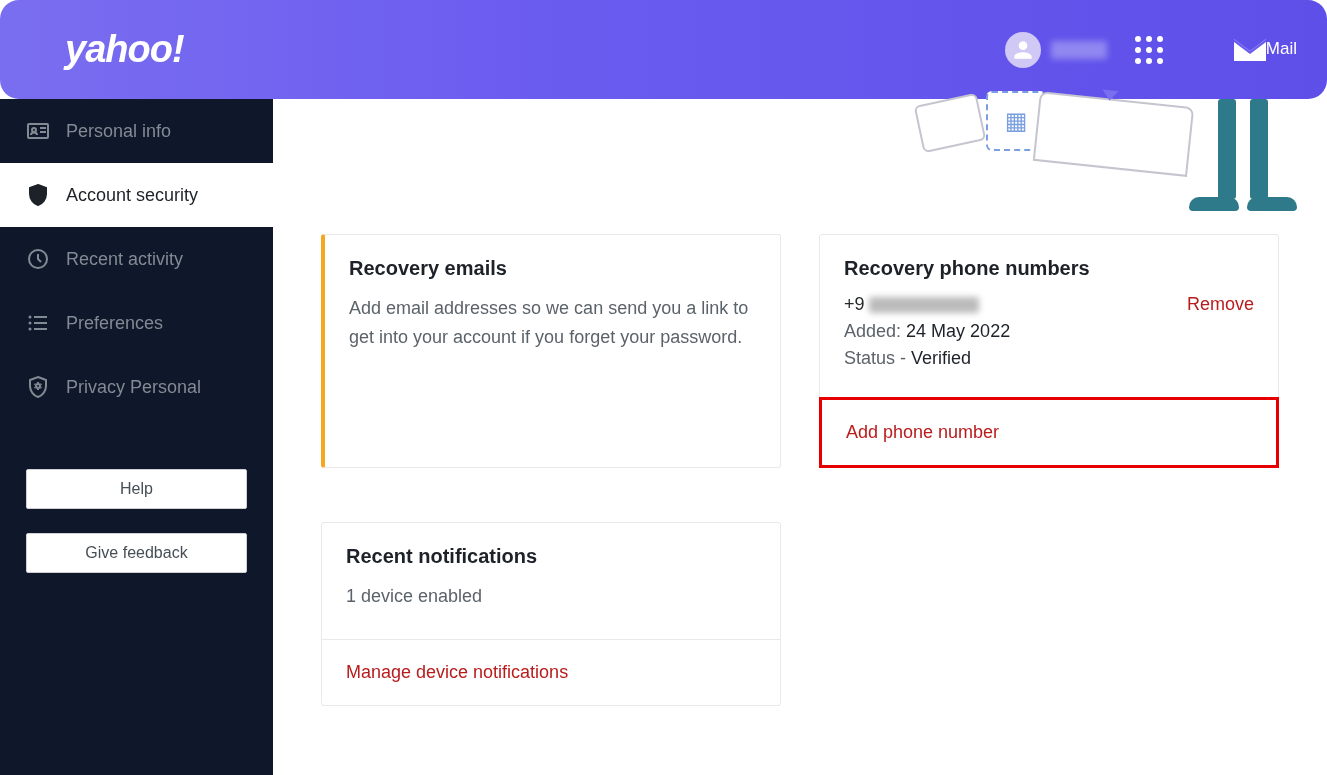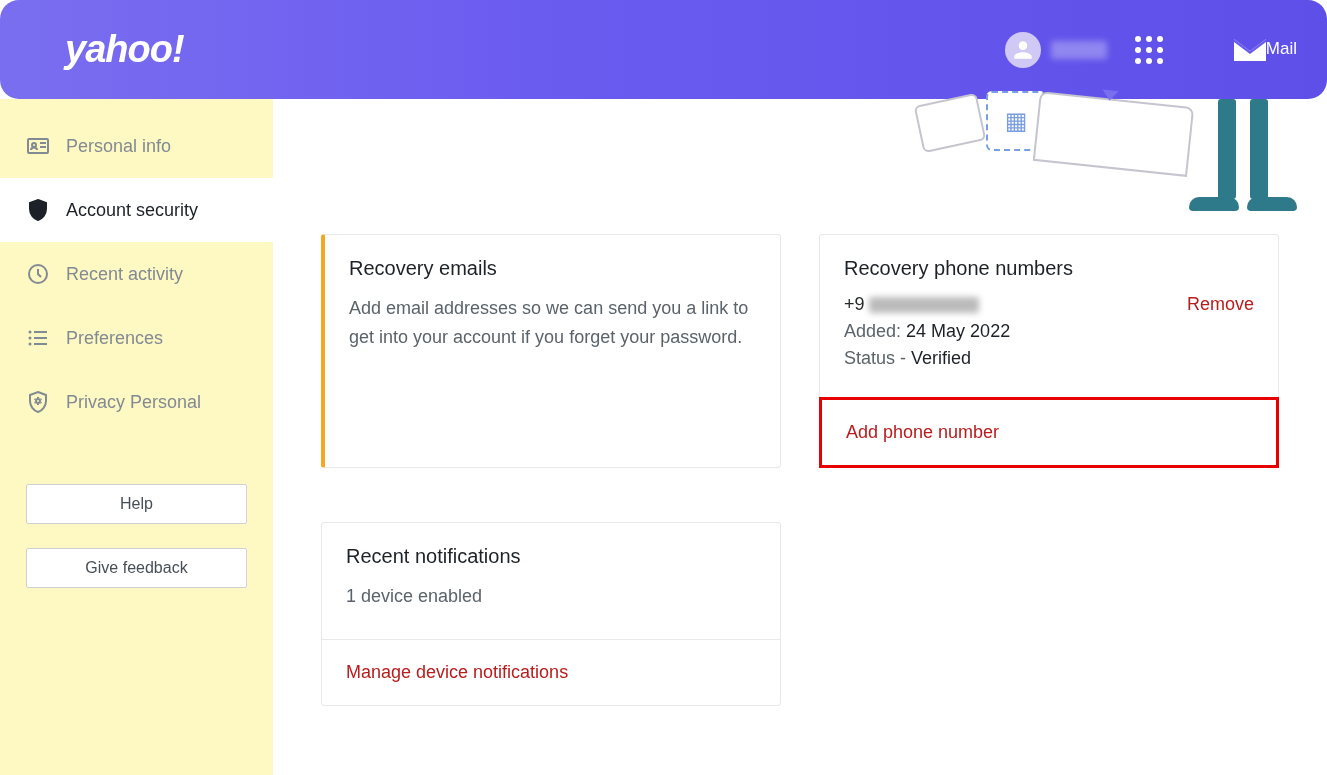--- a/index.html
+++ b/index.html
@@ -48,21 +48,21 @@
       display: grid;
       grid-template-columns: repeat(3, 6px);
       grid-template-rows: repeat(3, 6px);
       gap: 5px;
     }
     .apps-grid span { width: 6px; height: 6px; background: #fff; border-radius: 50%; }
     .mail-link { display: flex; align-items: flex-start; color: #fff; text-decoration: none; font-size: 17px; font-weight: 500; margin-left: 43px; }
     .mail-link svg { width: 32px; height: 22px; fill: #fff; }
     
     .layout { display: flex; }
-    .sidebar { width: 274px; background: #fef9c3; min-height: calc(775px - 99px); padding-top: 15px; }
+    .sidebar { width: 274px; background: #0f172a; min-height: calc(775px - 99px); padding-top: 0; }
     .nav-item {
       display: flex;
       align-items: center;
       gap: 16px;
       padding: 0 26px;
       height: 64px;
       color: #828a93;
       font-size: 18px;
       cursor: pointer;
     }
@@ -122,21 +122,21 @@
     }
     
     .card {
       width: 460px;
       border: 1px solid #e8e8ed;
       border-radius: 3px;
       background: #fff;
     }
     .card.highlight { border-left: 4px solid #f5a623; }
     .card-body { padding: 22px 24px 28px 24px; }
-    .card-title { font-size: 20px; font-weight: 400; color: #1d2228; margin-bottom: 14px; }
+    .card-title { font-size: 20px; font-weight: 700; color: #1d2228; margin-bottom: 14px; }
     .card-desc { font-size: 18px; color: #5b636a; line-height: 1.6; }
     .card-footer {
       border-top: 1px solid #e8e8ed;
       padding: 22px 24px;
     }
     .card-footer.highlighted-box { border: 3px solid #e60000; margin: 0 -1px -1px -1px; }
     .link { color: #b91c1c; font-size: 18px; cursor: pointer; }
     
     .phone-row { display: flex; justify-content: space-between; align-items: flex-start; margin-bottom: 2px; }
     .phone-num { font-size: 18px; color: #26282a; display: flex; align-items: center; gap: 4px; }

